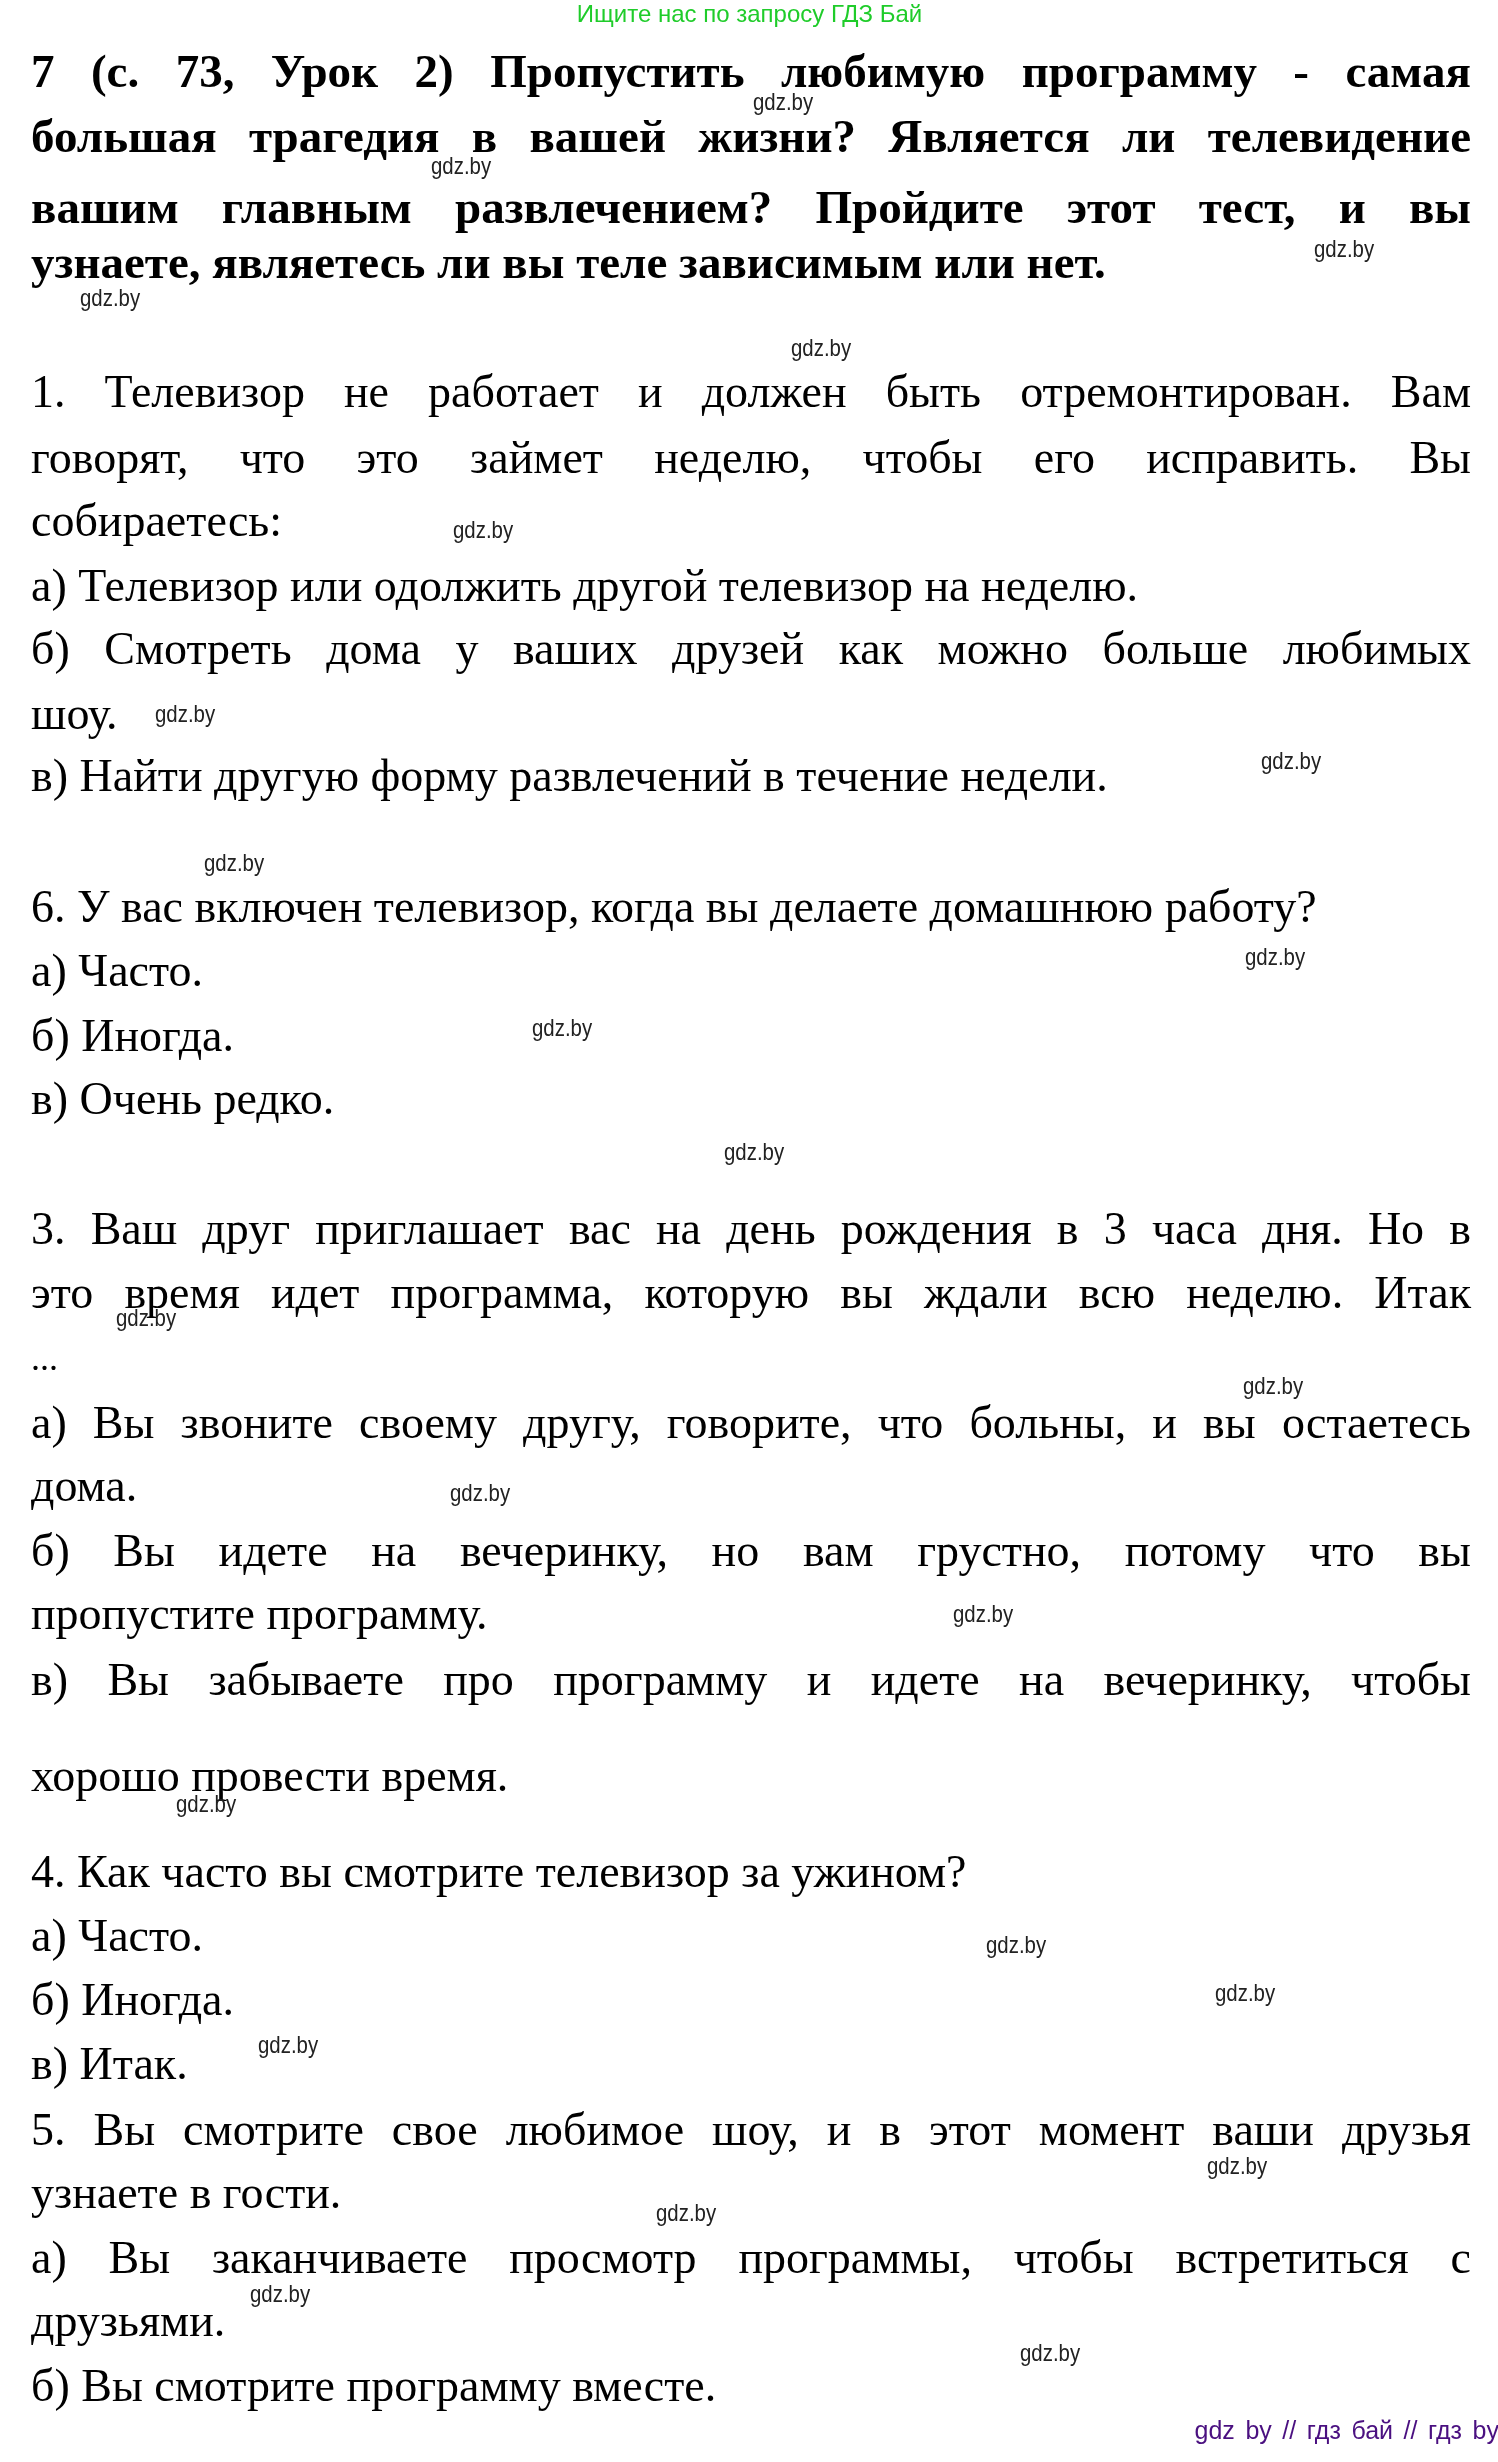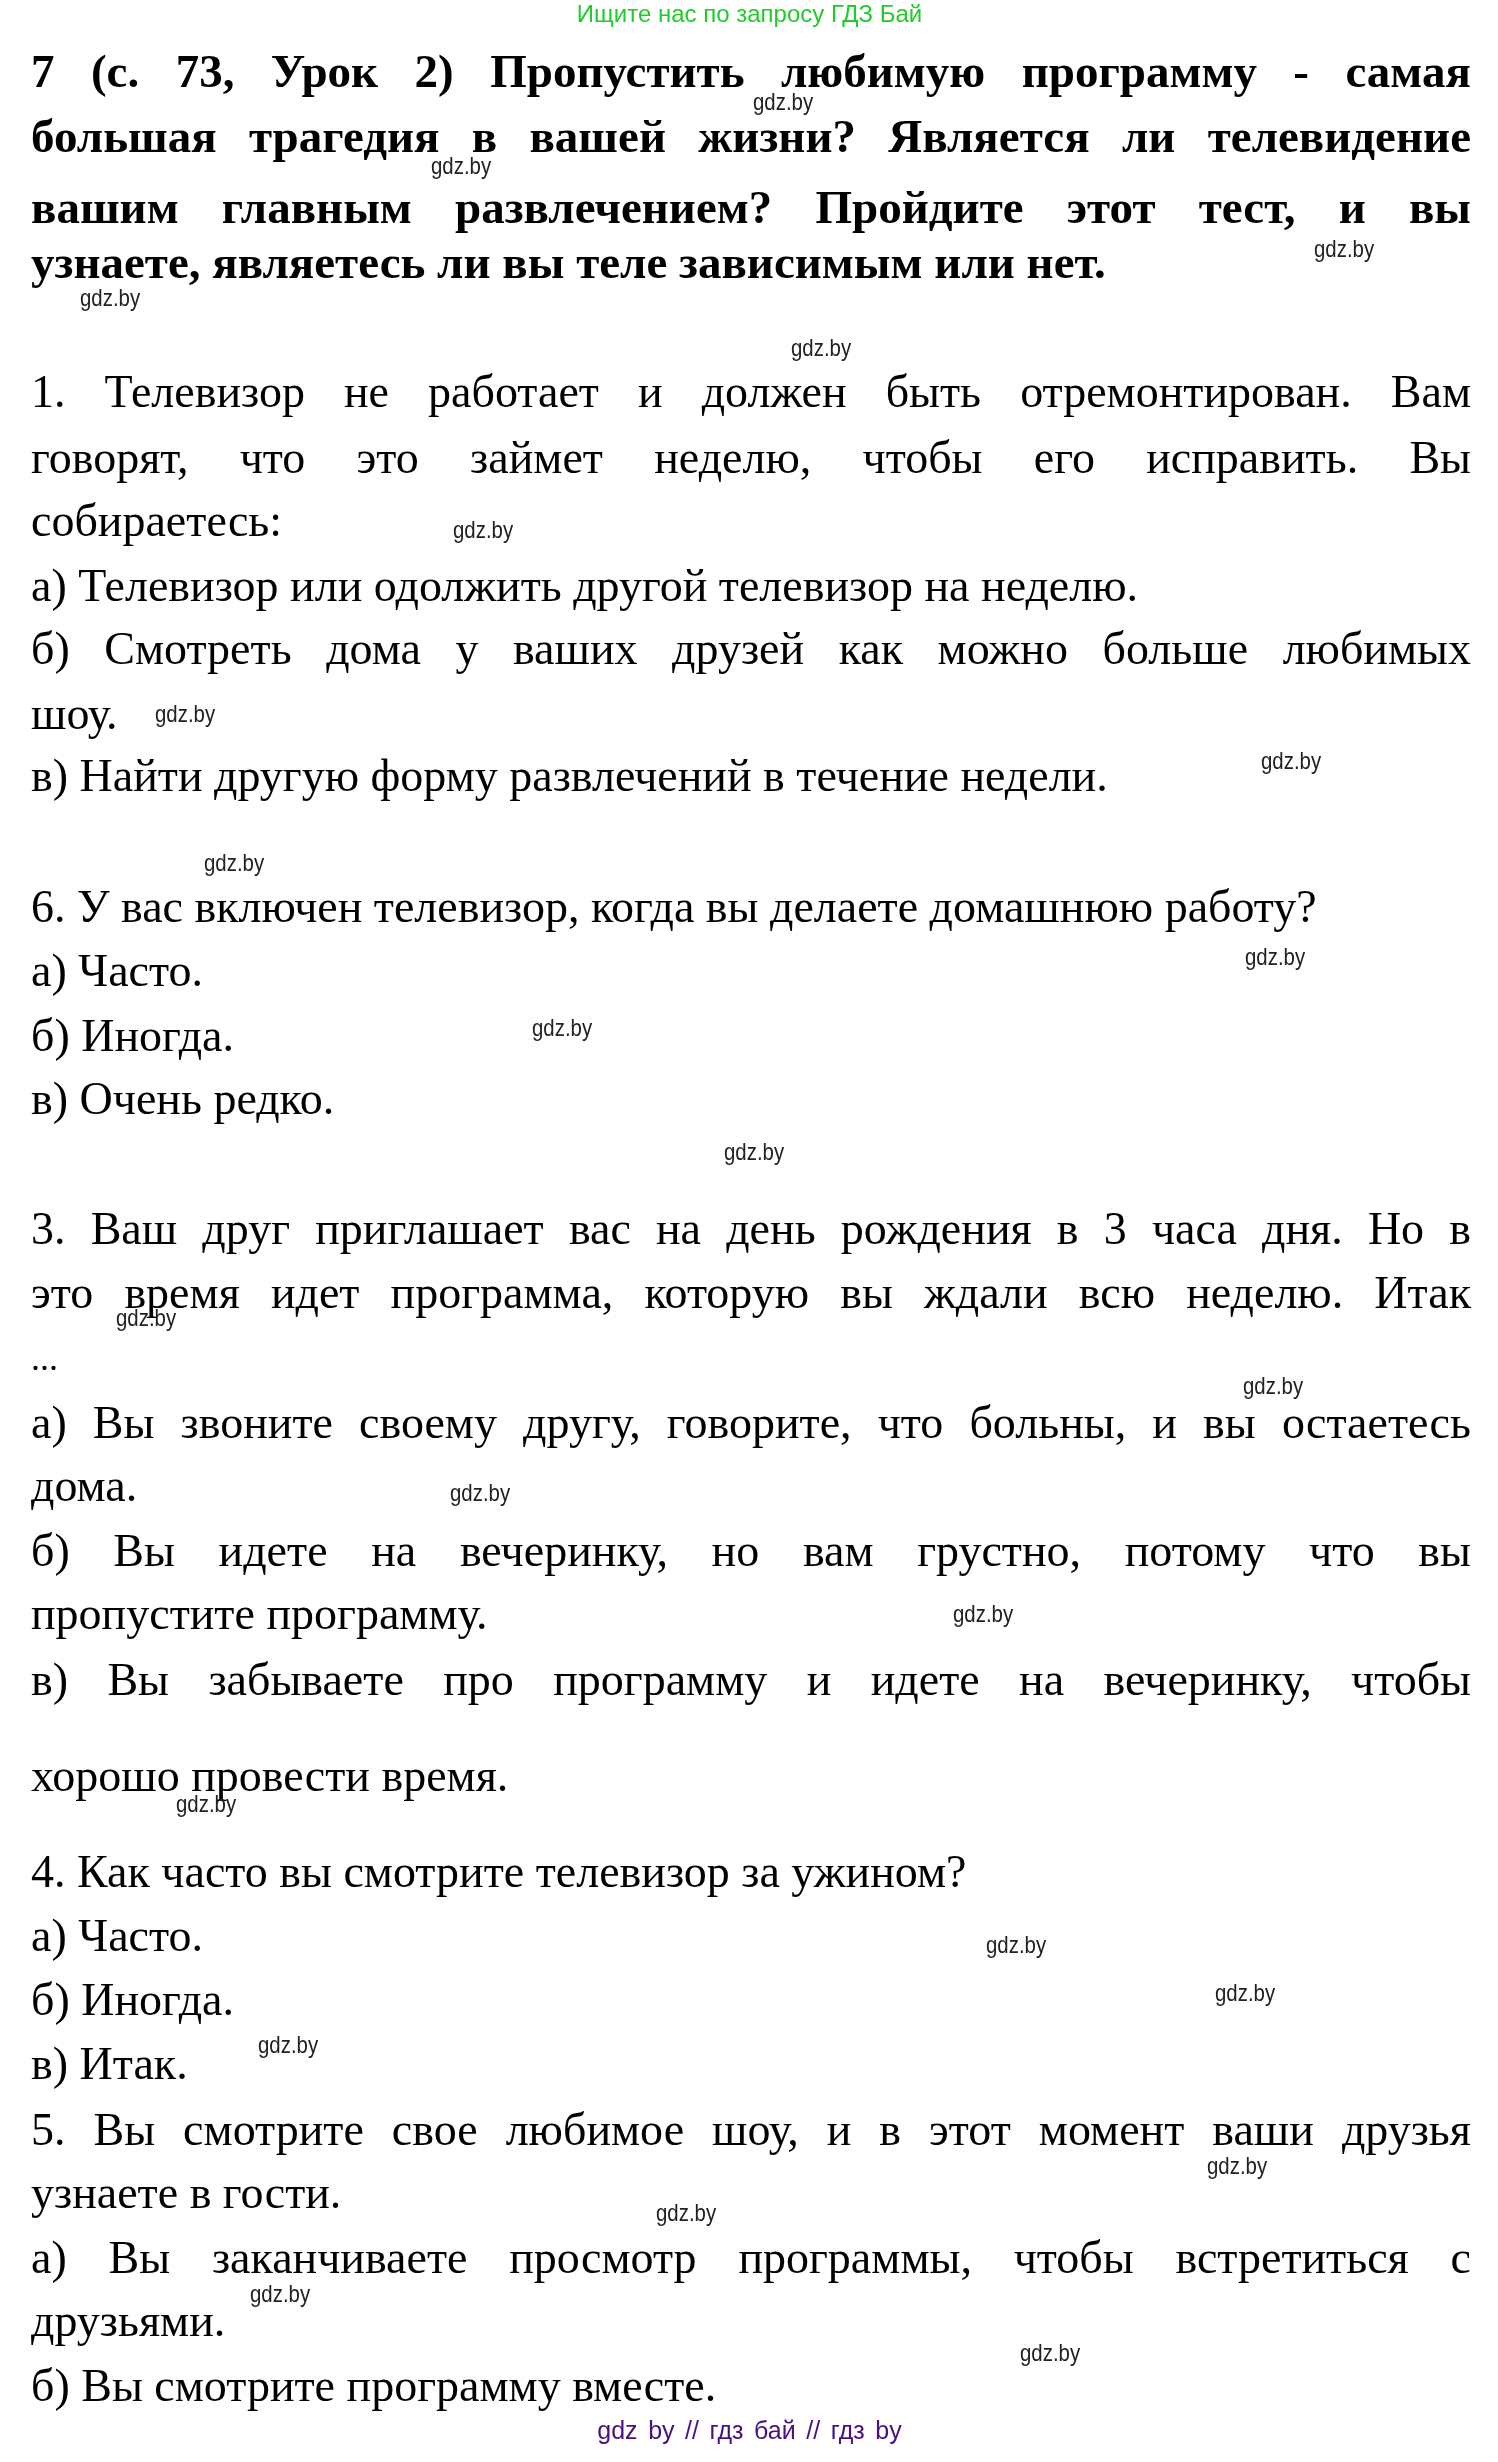--- a/index.html
+++ b/index.html
@@ -13,21 +13,21 @@
     position: absolute; left: 31px; width: 1440px; white-space: nowrap;
     font-family: "Liberation Serif", serif; color: #000; font-size: 46px; line-height: 54px;
   }
   .line.justify { text-align: justify; text-align-last: justify; white-space: normal; font-family: Liberation Serif, serif; }
   .title { font-weight: bold; font-size: 47px; }
   .wm {
     position: absolute; font-family: "Liberation Sans", sans-serif; font-size: 24px;
     line-height: 27px; color: #222; transform: scaleX(0.85); transform-origin: left center;
   }
   .footer {
-    position: absolute; left: 0; top: 2416px; width: 1499px; text-align: center;
+    position: absolute; left: 0; top: 2416px; width: 1499px; text-align: right;
     font-family: "Liberation Sans", sans-serif; font-size: 25px; line-height: 29px;
     color: #4a1080; word-spacing: 3.6px;
   }
 </style>
 </head>
 <body>
 
 <div class="header-banner">Ищите нас по запросу ГДЗ Бай</div>
 
 <div>

